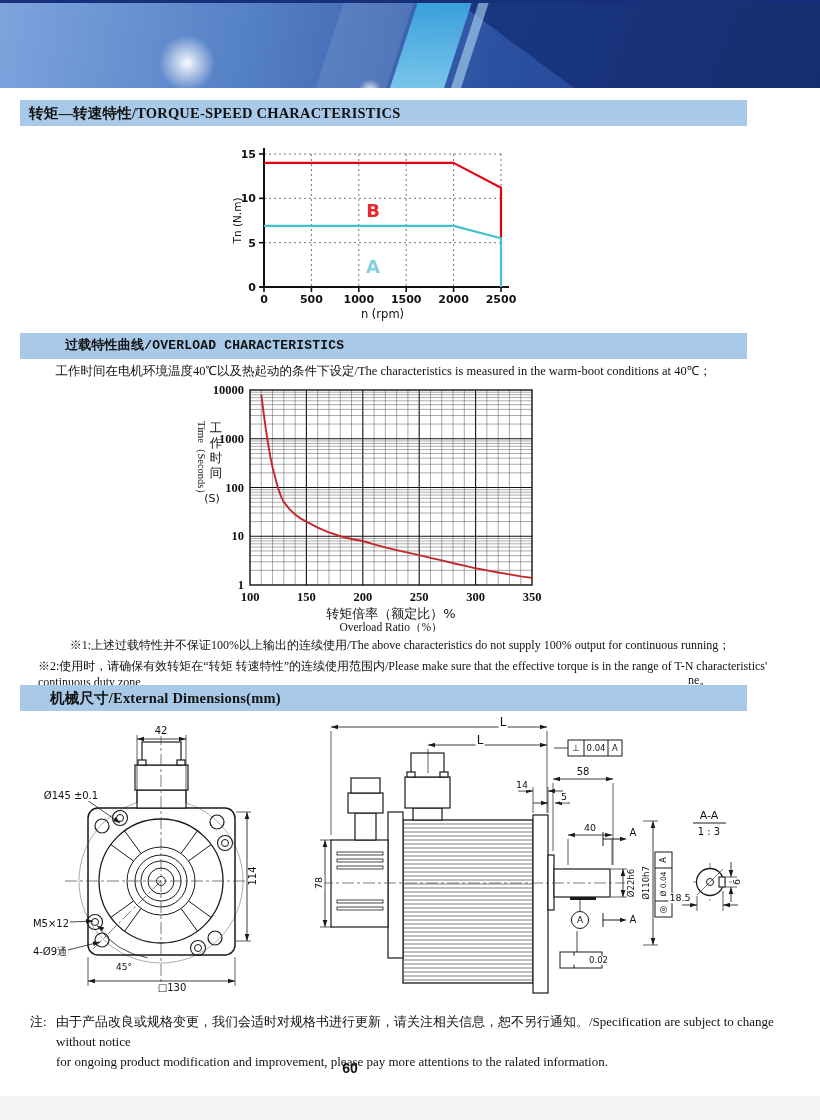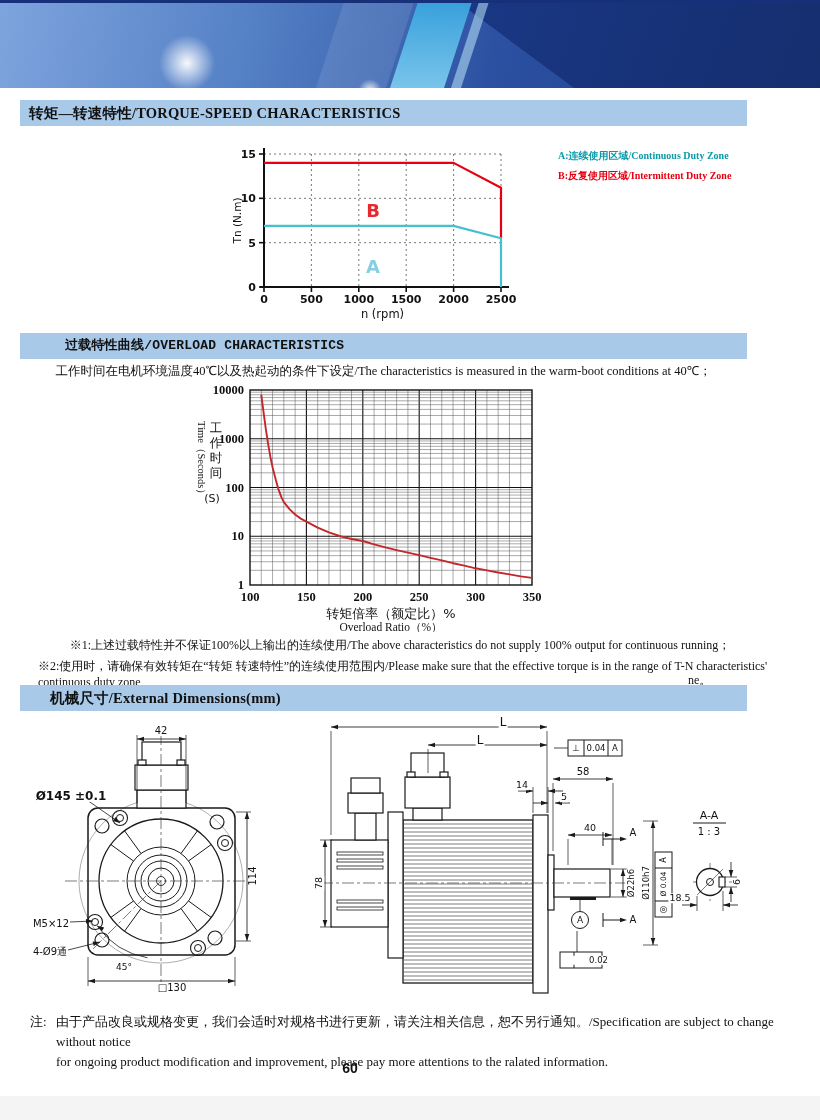--- a/index.html
+++ b/index.html
@@ -100,24 +100,20 @@
       <line x1="271" y1="147" x2="271" y2="152" stroke="#111" stroke-width="1.6"></line>
       <text x="271" y="163" font-size="11" fill="#111" text-anchor="middle" font-family="&quot;DejaVu Sans&quot;,sans-serif" font-weight="bold">2500</text>
       <polyline points="34,22.86666666666666 223.60000000000002,22.86666666666666 271,47.69333333333334 271,98.23333333333333" fill="none" stroke="#e60012" stroke-width="2.2" stroke-linejoin="round"></polyline>
       <polyline points="34,85.82 223.60000000000002,85.82 271,98.23333333333333 271,147" fill="none" stroke="#45c0cf" stroke-width="2.2" stroke-linejoin="round"></polyline>
       <text x="143.02" y="76.74666666666667" font-size="18" fill="#e8282d" text-anchor="middle" font-family="&quot;DejaVu Sans&quot;,sans-serif" font-weight="bold">B</text>
       <text x="143.02" y="133.49333333333334" font-size="18" fill="#86cfe3" text-anchor="middle" font-family="&quot;DejaVu Sans&quot;,sans-serif" font-weight="bold">A</text>
       <text x="11" y="80.5" font-size="10.5" fill="#111" text-anchor="middle" font-family="&quot;DejaVu Sans&quot;,sans-serif" transform="rotate(-90 11 80.5)">Tn (N.m)</text>
       <text x="152.5" y="178" font-size="11.5" fill="#111" text-anchor="middle" font-family="&quot;DejaVu Sans&quot;,sans-serif">n (rpm)</text>
     </svg>
 
-  <div class="legend">
-    <div id="lg0" style="color: rgb(10, 154, 168);">A:连续使用区域/Continuous Duty Zone</div>
-    <div id="lg1" style="color: rgb(230, 0, 18);">B:反复使用区域/Intermittent Duty Zone</div>
-  </div>
 
   <div class="tbar t-mono" style="top:333px;padding-left:45px;">过载特性曲线/OVERLOAD CHARACTERISTICS</div>
 
   <div class="cond-note">工作时间在电机环境温度40℃以及热起动的条件下设定/The characteristics is measured in the warm-boot conditions at 40℃；</div>
 
   <svg id="ol-chart" class="chart" style="left:185px;top:380px;" width="400" height="252" viewBox="0 0 400 252">
       <line x1="76.28" y1="10" x2="76.28" y2="205" stroke="#555" stroke-width="0.5"></line>
       <line x1="87.56" y1="10" x2="87.56" y2="205" stroke="#555" stroke-width="0.5"></line>
       <line x1="98.84" y1="10" x2="98.84" y2="205" stroke="#555" stroke-width="0.5"></line>
       <line x1="110.12" y1="10" x2="110.12" y2="205" stroke="#555" stroke-width="0.5"></line>
@@ -404,21 +400,21 @@
         <line x1="630" y1="153" x2="647" y2="153" stroke="#1a1a1a" stroke-width="1"></line>
         <line x1="630" y1="186" x2="647" y2="186" stroke="#1a1a1a" stroke-width="1"></line>
         <line x1="668" y1="108" x2="701" y2="108" stroke="#1a1a1a" stroke-width="1"></line>
         <circle cx="685" cy="167" r="13.5" fill="#fff" stroke="#1a1a1a" stroke-width="1.3"></circle>
         <rect x="694" y="162" width="6" height="10" fill="#fff" stroke="#1a1a1a" stroke-width="1.1"></rect>
         <circle cx="685" cy="167" r="3.5" fill="none" stroke="#1a1a1a" stroke-width="1"></circle>
         <line x1="672" y1="180" x2="698" y2="154" stroke="#1a1a1a" stroke-width="0.6"></line>
       </svg>
     <div id="dlabels">
         <span style="left: 136px; top: 16px; font-size: 10px; transform: translate(-50%, -50%);">42</span>
-        <span style="left: 46px; top: 81px; font-size: 12px; transform: translate(-50%, -50%); font-weight: bold;">Ø145 ±0.1</span>
+        <span style="left: 46px; top: 81px; font-size: 10px; transform: translate(-50%, -50%);">Ø145 ±0.1</span>
         <span style="left: 228px; top: 161px; font-size: 10px; transform: translate(-50%, -50%) rotate(-90deg);">114</span>
         <span style="left: 26px; top: 209px; font-size: 10px; transform: translate(-50%, -50%);">M5×12</span>
         <span style="left: 25px; top: 237px; font-size: 10px; transform: translate(-50%, -50%);">4-Ø9通</span>
         <span style="left: 99px; top: 252px; font-size: 9px; transform: translate(-50%, -50%); ">45°</span>
         <span style="left: 147px; top: 273px; font-size: 10px; transform: translate(-50%, -50%);">□130</span>
         <span style="left: 478px; top: 7px; font-size: 12px; transform: translate(-50%, -50%);">L</span>
         <span style="left: 455px; top: 25px; font-size: 12px; transform: translate(-50%, -50%);">L</span>
         <span style="left: 551px; top: 33px; font-size: 9px; transform: translate(-50%, -50%);">⊥</span>
         <span style="left: 571px; top: 33px; font-size: 8.5px; transform: translate(-50%, -50%);">0.04</span>
         <span style="left: 590px; top: 33px; font-size: 8.5px; transform: translate(-50%, -50%);">A</span>

